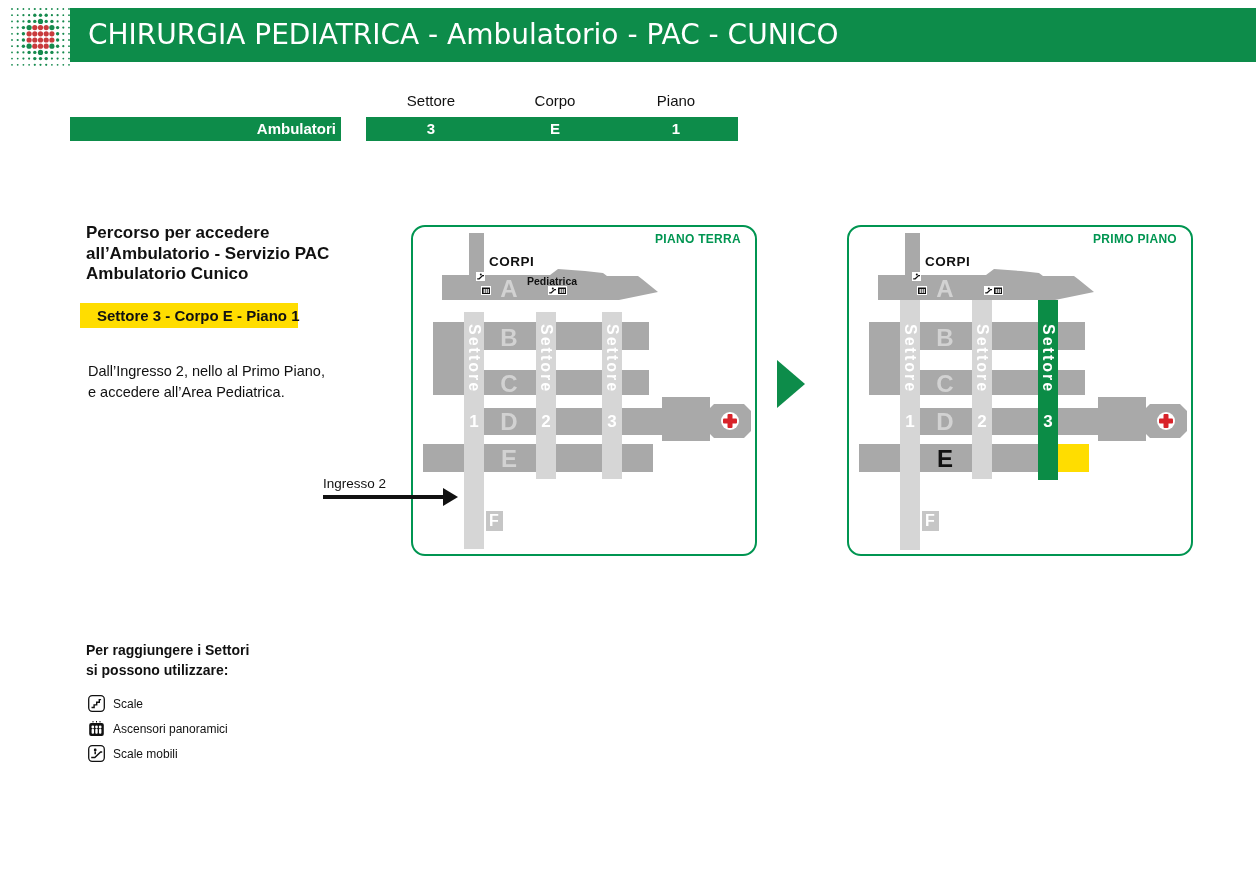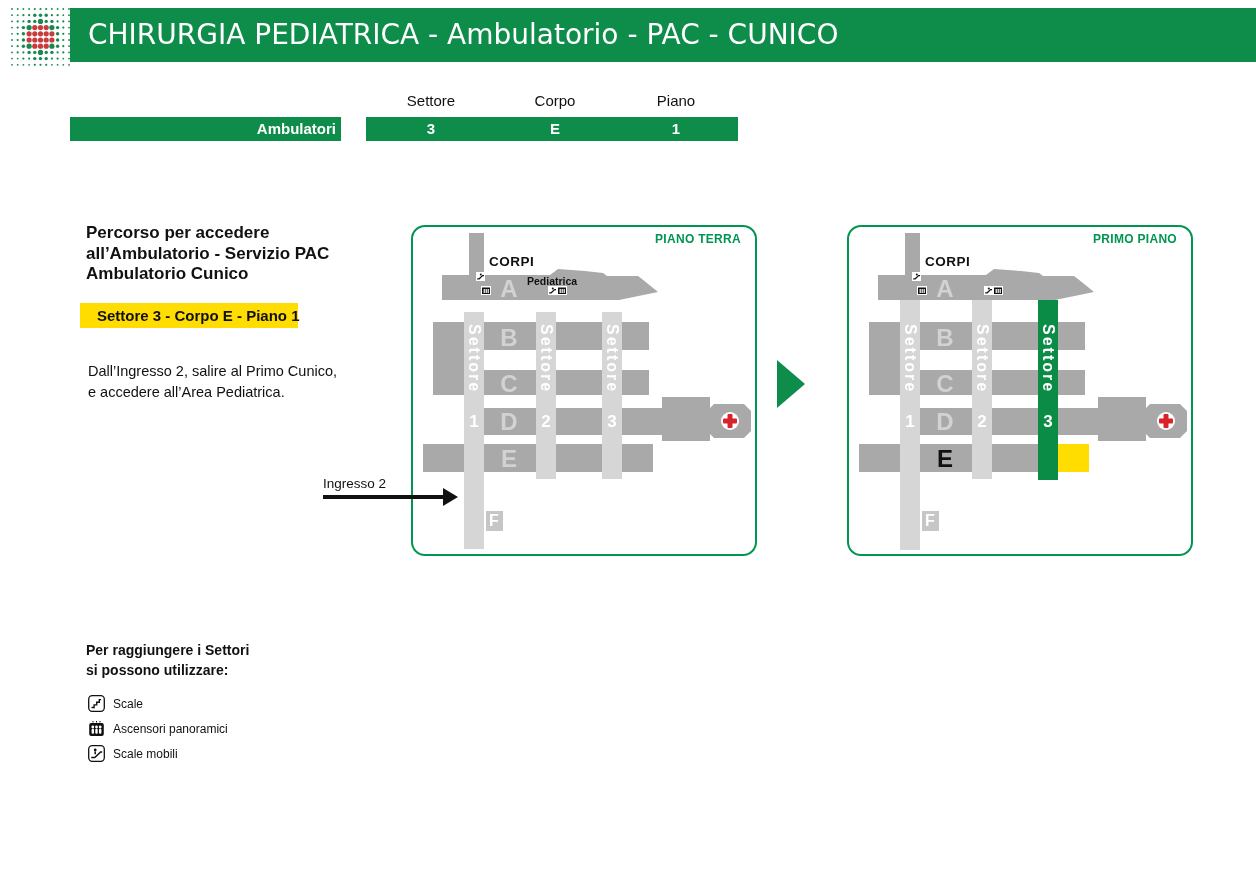--- a/index.html
+++ b/index.html
@@ -222,21 +222,21 @@
 
   <div class="intro">
     <div>Percorso per accedere</div>
     <div>all’Ambulatorio - Servizio PAC</div>
     <div>Ambulatorio Cunico</div>
   </div>
   <div class="yhl">
     <span>Settore 3 - Corpo E - Piano 1</span>
   </div>
   <div class="desc">
-    <div>Dall’Ingresso 2, salire al Primo Cunico,</div>
+    <div>Dall’Ingresso 2, nello al Primo Piano,</div>
     <div>e accedere all’Area Pediatrica.</div>
   </div>
 
   <div class="map m1">
     <div class="map-title">PIANO TERRA</div>
     <svg class="band" width="260" height="80" viewBox="0 0 260 80">
       <rect x="56" y="6" width="15" height="48" class="gfill"></rect>
       <polygon class="gfill" points="29,48 137,48 145,42 172,44 190,46 194,49 225,49 229,52 245,65 206,73 29,73"></polygon>
     </svg>
     <div class="corpi">CORPI</div>

